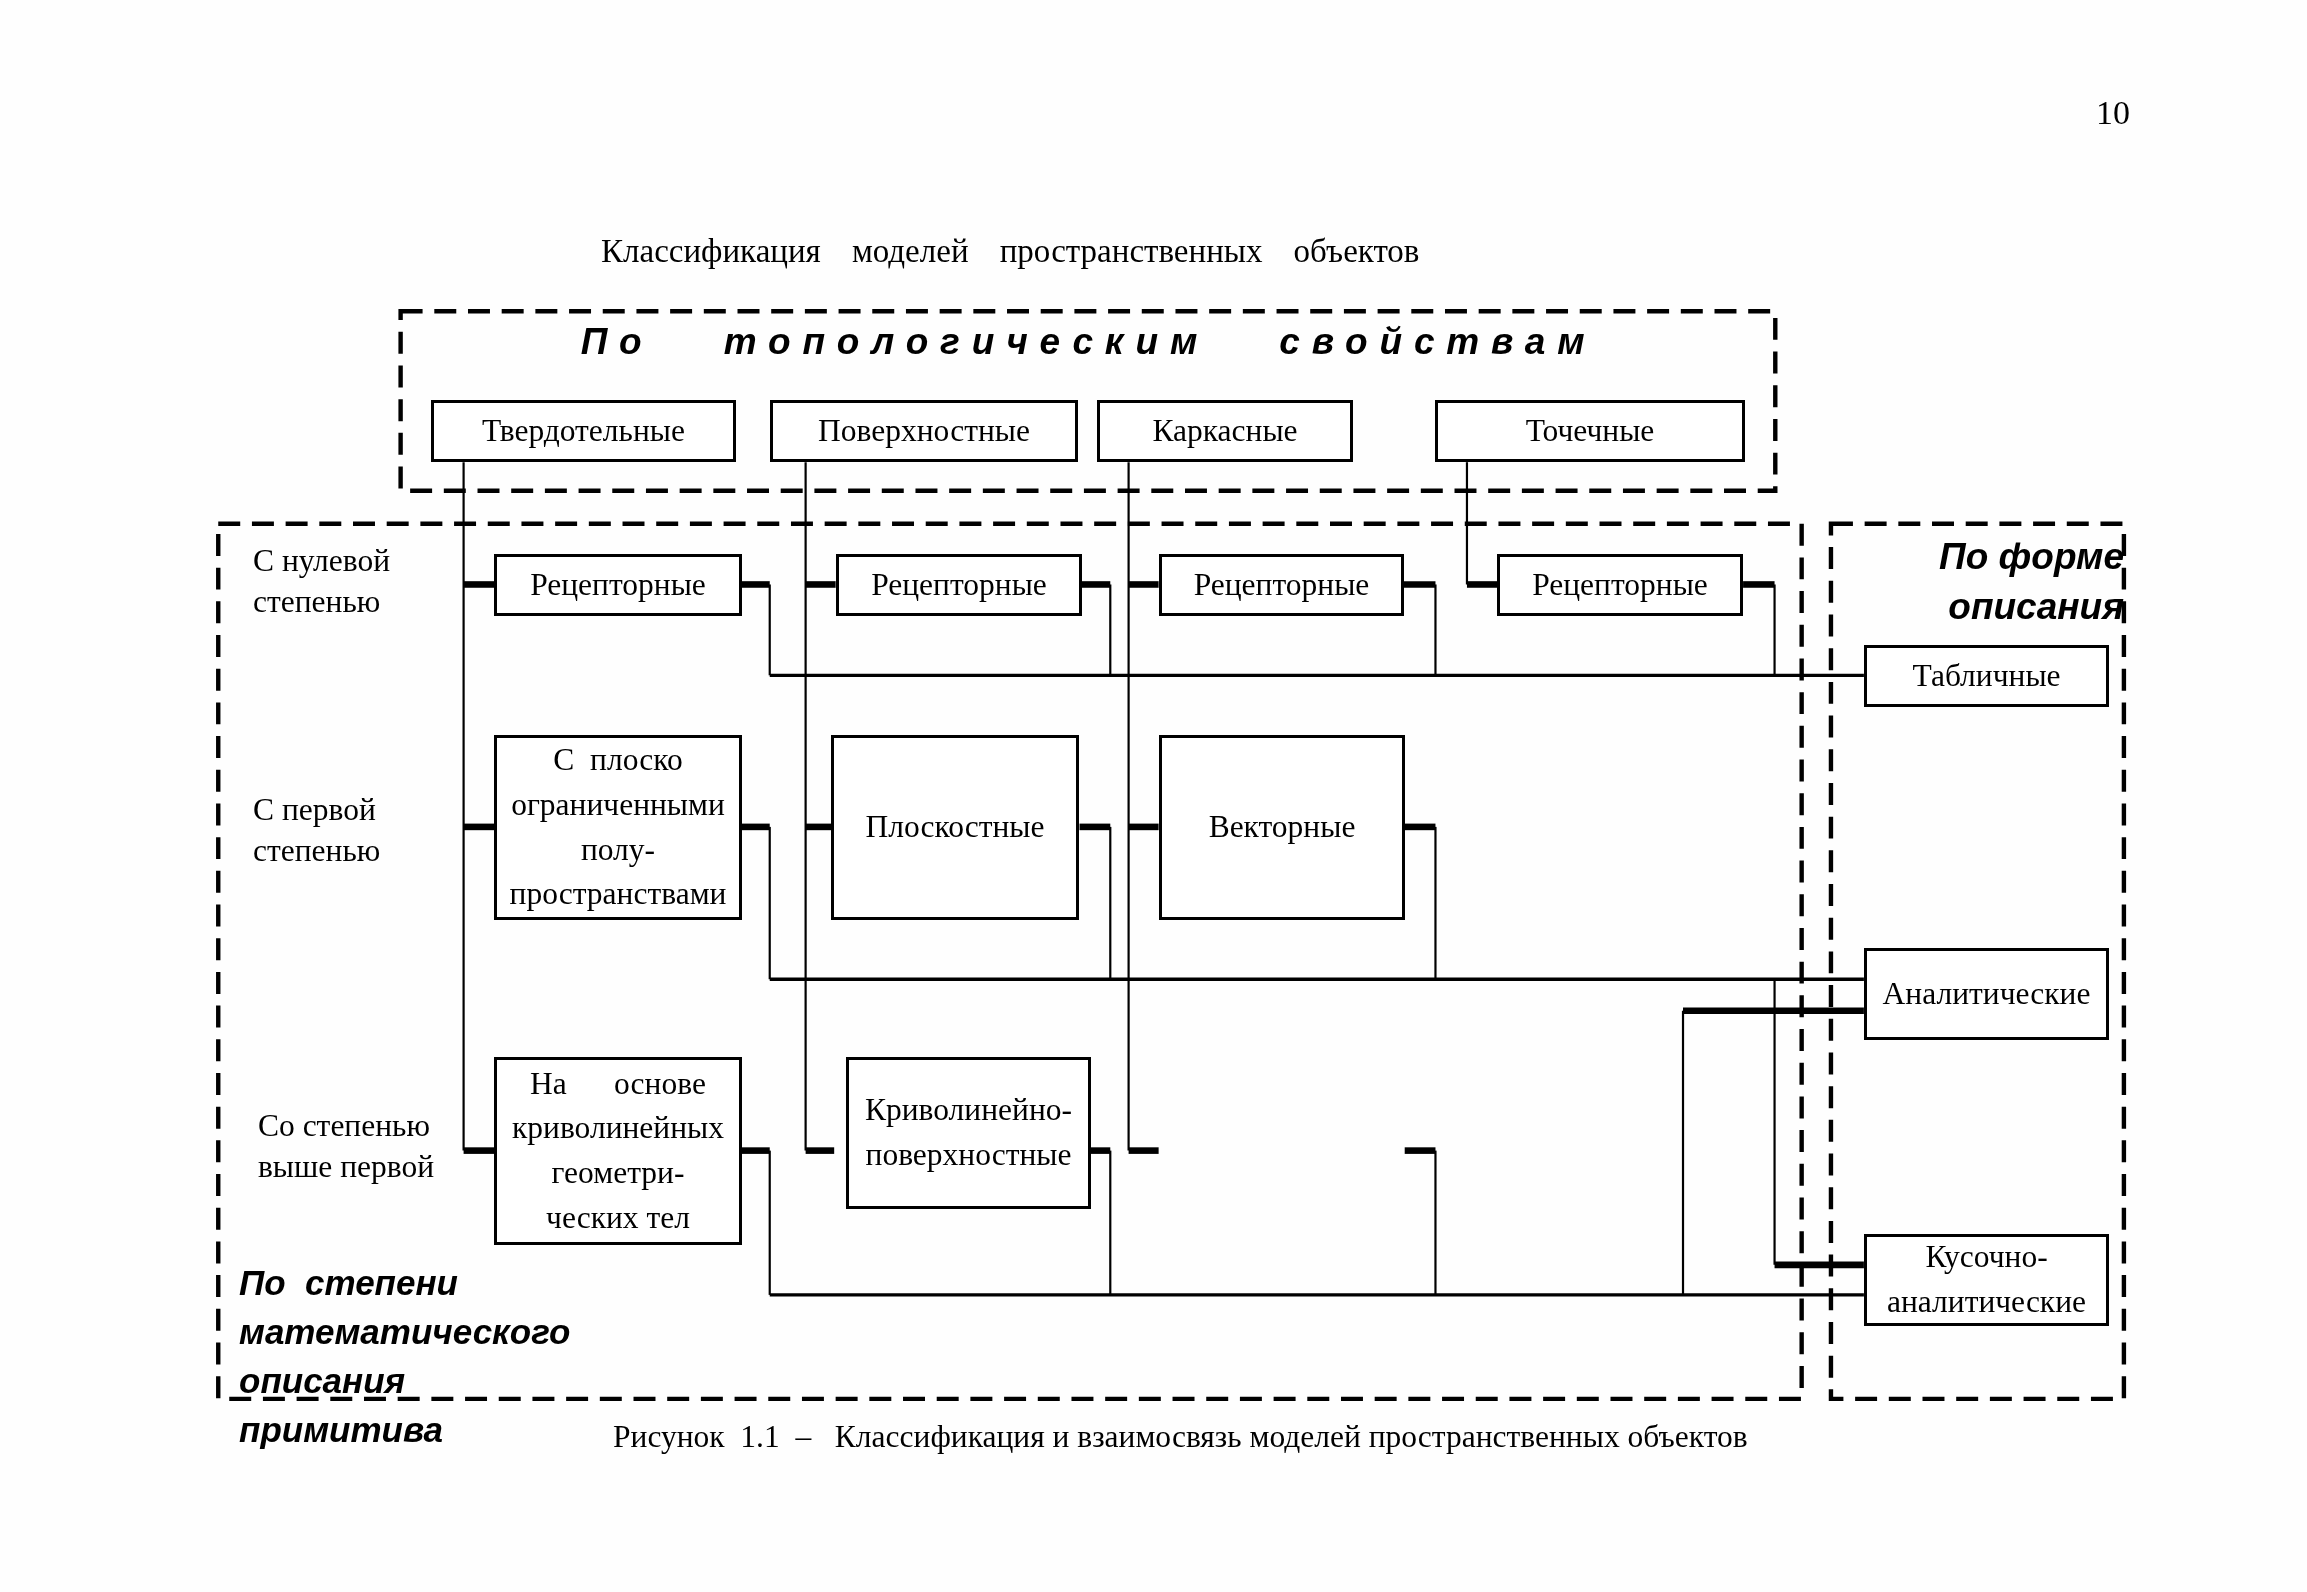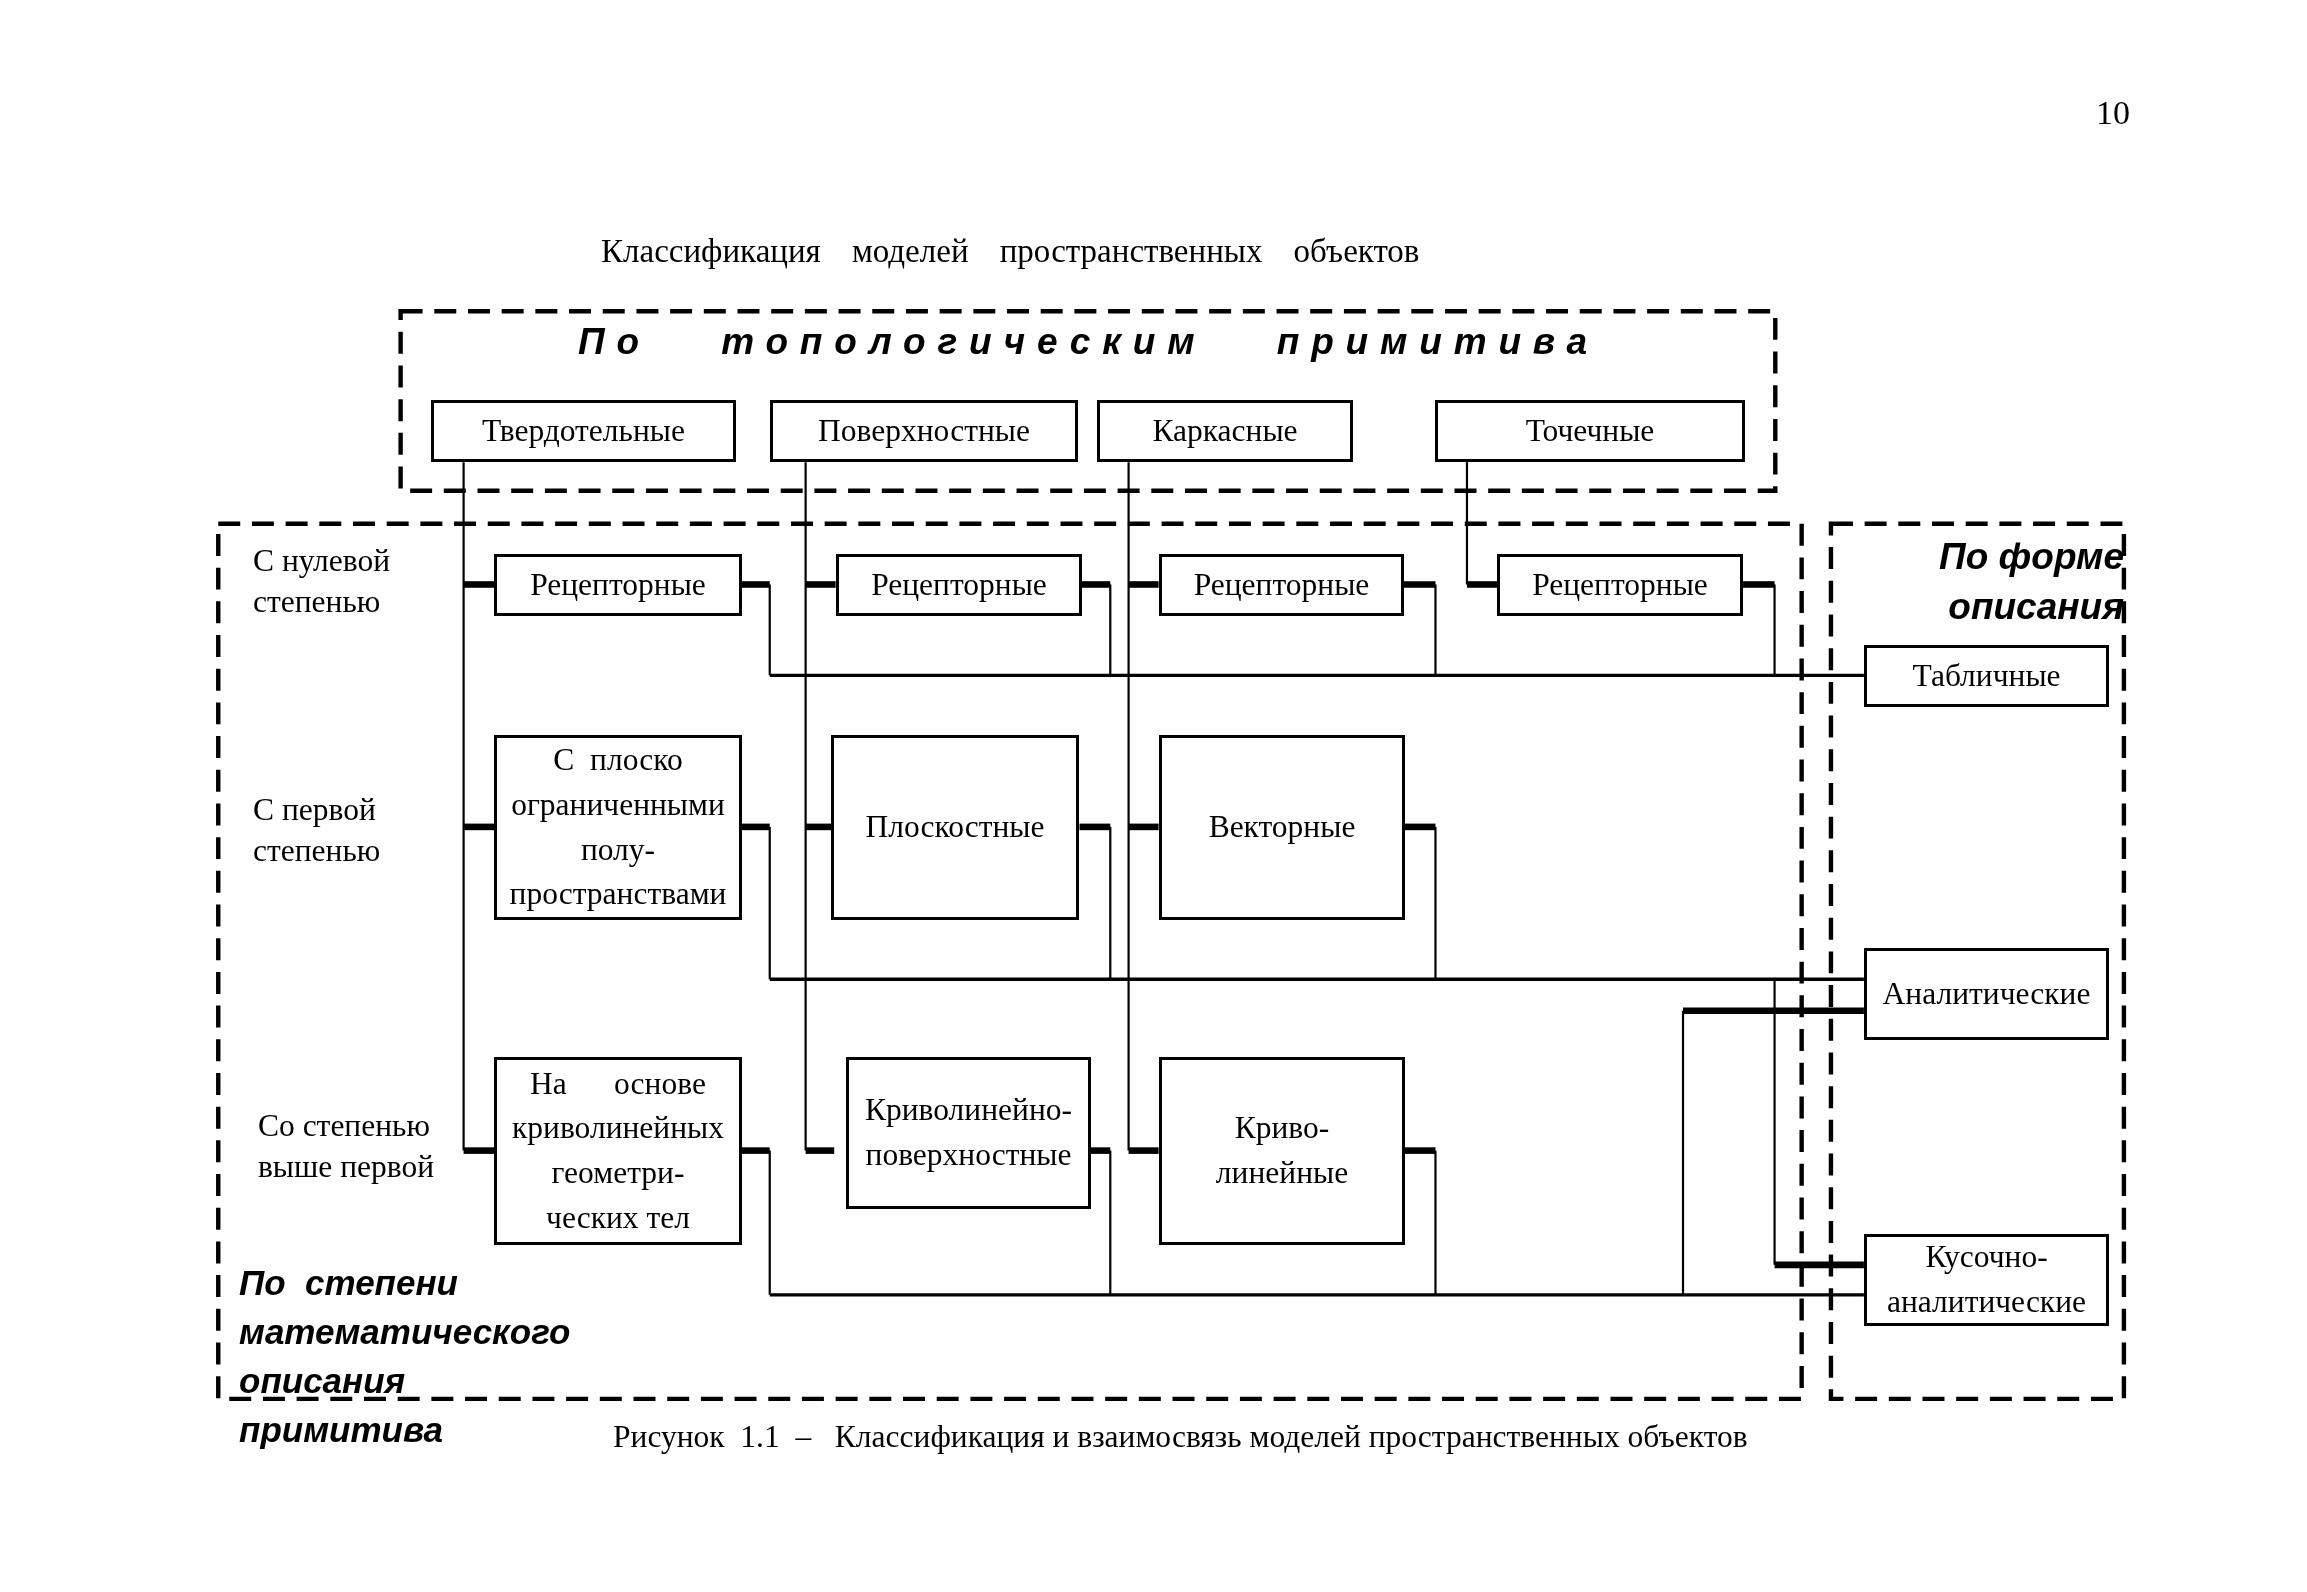--- a/index.html
+++ b/index.html
@@ -71,21 +71,21 @@
       <line x1="1474" y1="1571" x2="1516" y2="1571" stroke="#000000" stroke-width="9"></line>
       <line x1="1918" y1="1571" x2="1960" y2="1571" stroke="#000000" stroke-width="9"></line>
       <line x1="2423" y1="1727" x2="2545" y2="1727" stroke="#000000" stroke-width="9"></line>
       <line x1="2298" y1="1380" x2="2545" y2="1380" stroke="#000000" stroke-width="9"></line>
     </svg>
 
   <div class="txt serif page-num" style="left:2096px;top:94px;">10</div>
 
   <div class="txt serif doc-title" style="left:601px;top:233px;">Классификация  моделей  пространственных  объектов</div>
 
-  <div class="txt bi top-heading">По топологическим примитива</div>
+  <div class="txt bi top-heading">По топологическим свойствам</div>
 
   <div class="box" style="left:431px;top:400px;width:305px;height:62px;justify-content:center;">
       <span>Твердотельные</span>
     </div>
   <div class="box" style="left:770px;top:400px;width:308px;height:62px;">
       <span>Поверхностные</span>
     </div>
   <div class="box" style="left:1097px;top:400px;width:256px;height:62px;">
       <span>Каркасные</span>
     </div>
@@ -129,24 +129,20 @@
   <div class="box" style="left:494px;top:1057px;width:248px;height:188px;">
       <span>На      основе
 криволинейных
 геометри-
 ческих тел</span>
     </div>
   <div class="box" style="left:834px;top:1057px;width:245px;height:152px;margin-left:12px;">
       <span>Криволинейно-
 поверхностные</span>
     </div>
-  <div class="box" style="left:1159px;top:1057px;width:246px;height:188px;">
-      <span>Криво-
-линейные</span>
-    </div>
 
   <div class="txt bi right-heading">По форме
 описания</div>
   <div class="box" style="left:1864px;top:645px;width:245px;height:62px;">
       <span>Табличные</span>
     </div>
   <div class="box" style="left:1864px;top:948px;width:245px;height:92px;">
       <span>Аналитические</span>
     </div>
   <div class="box" style="left:1864px;top:1234px;width:245px;height:92px;">

